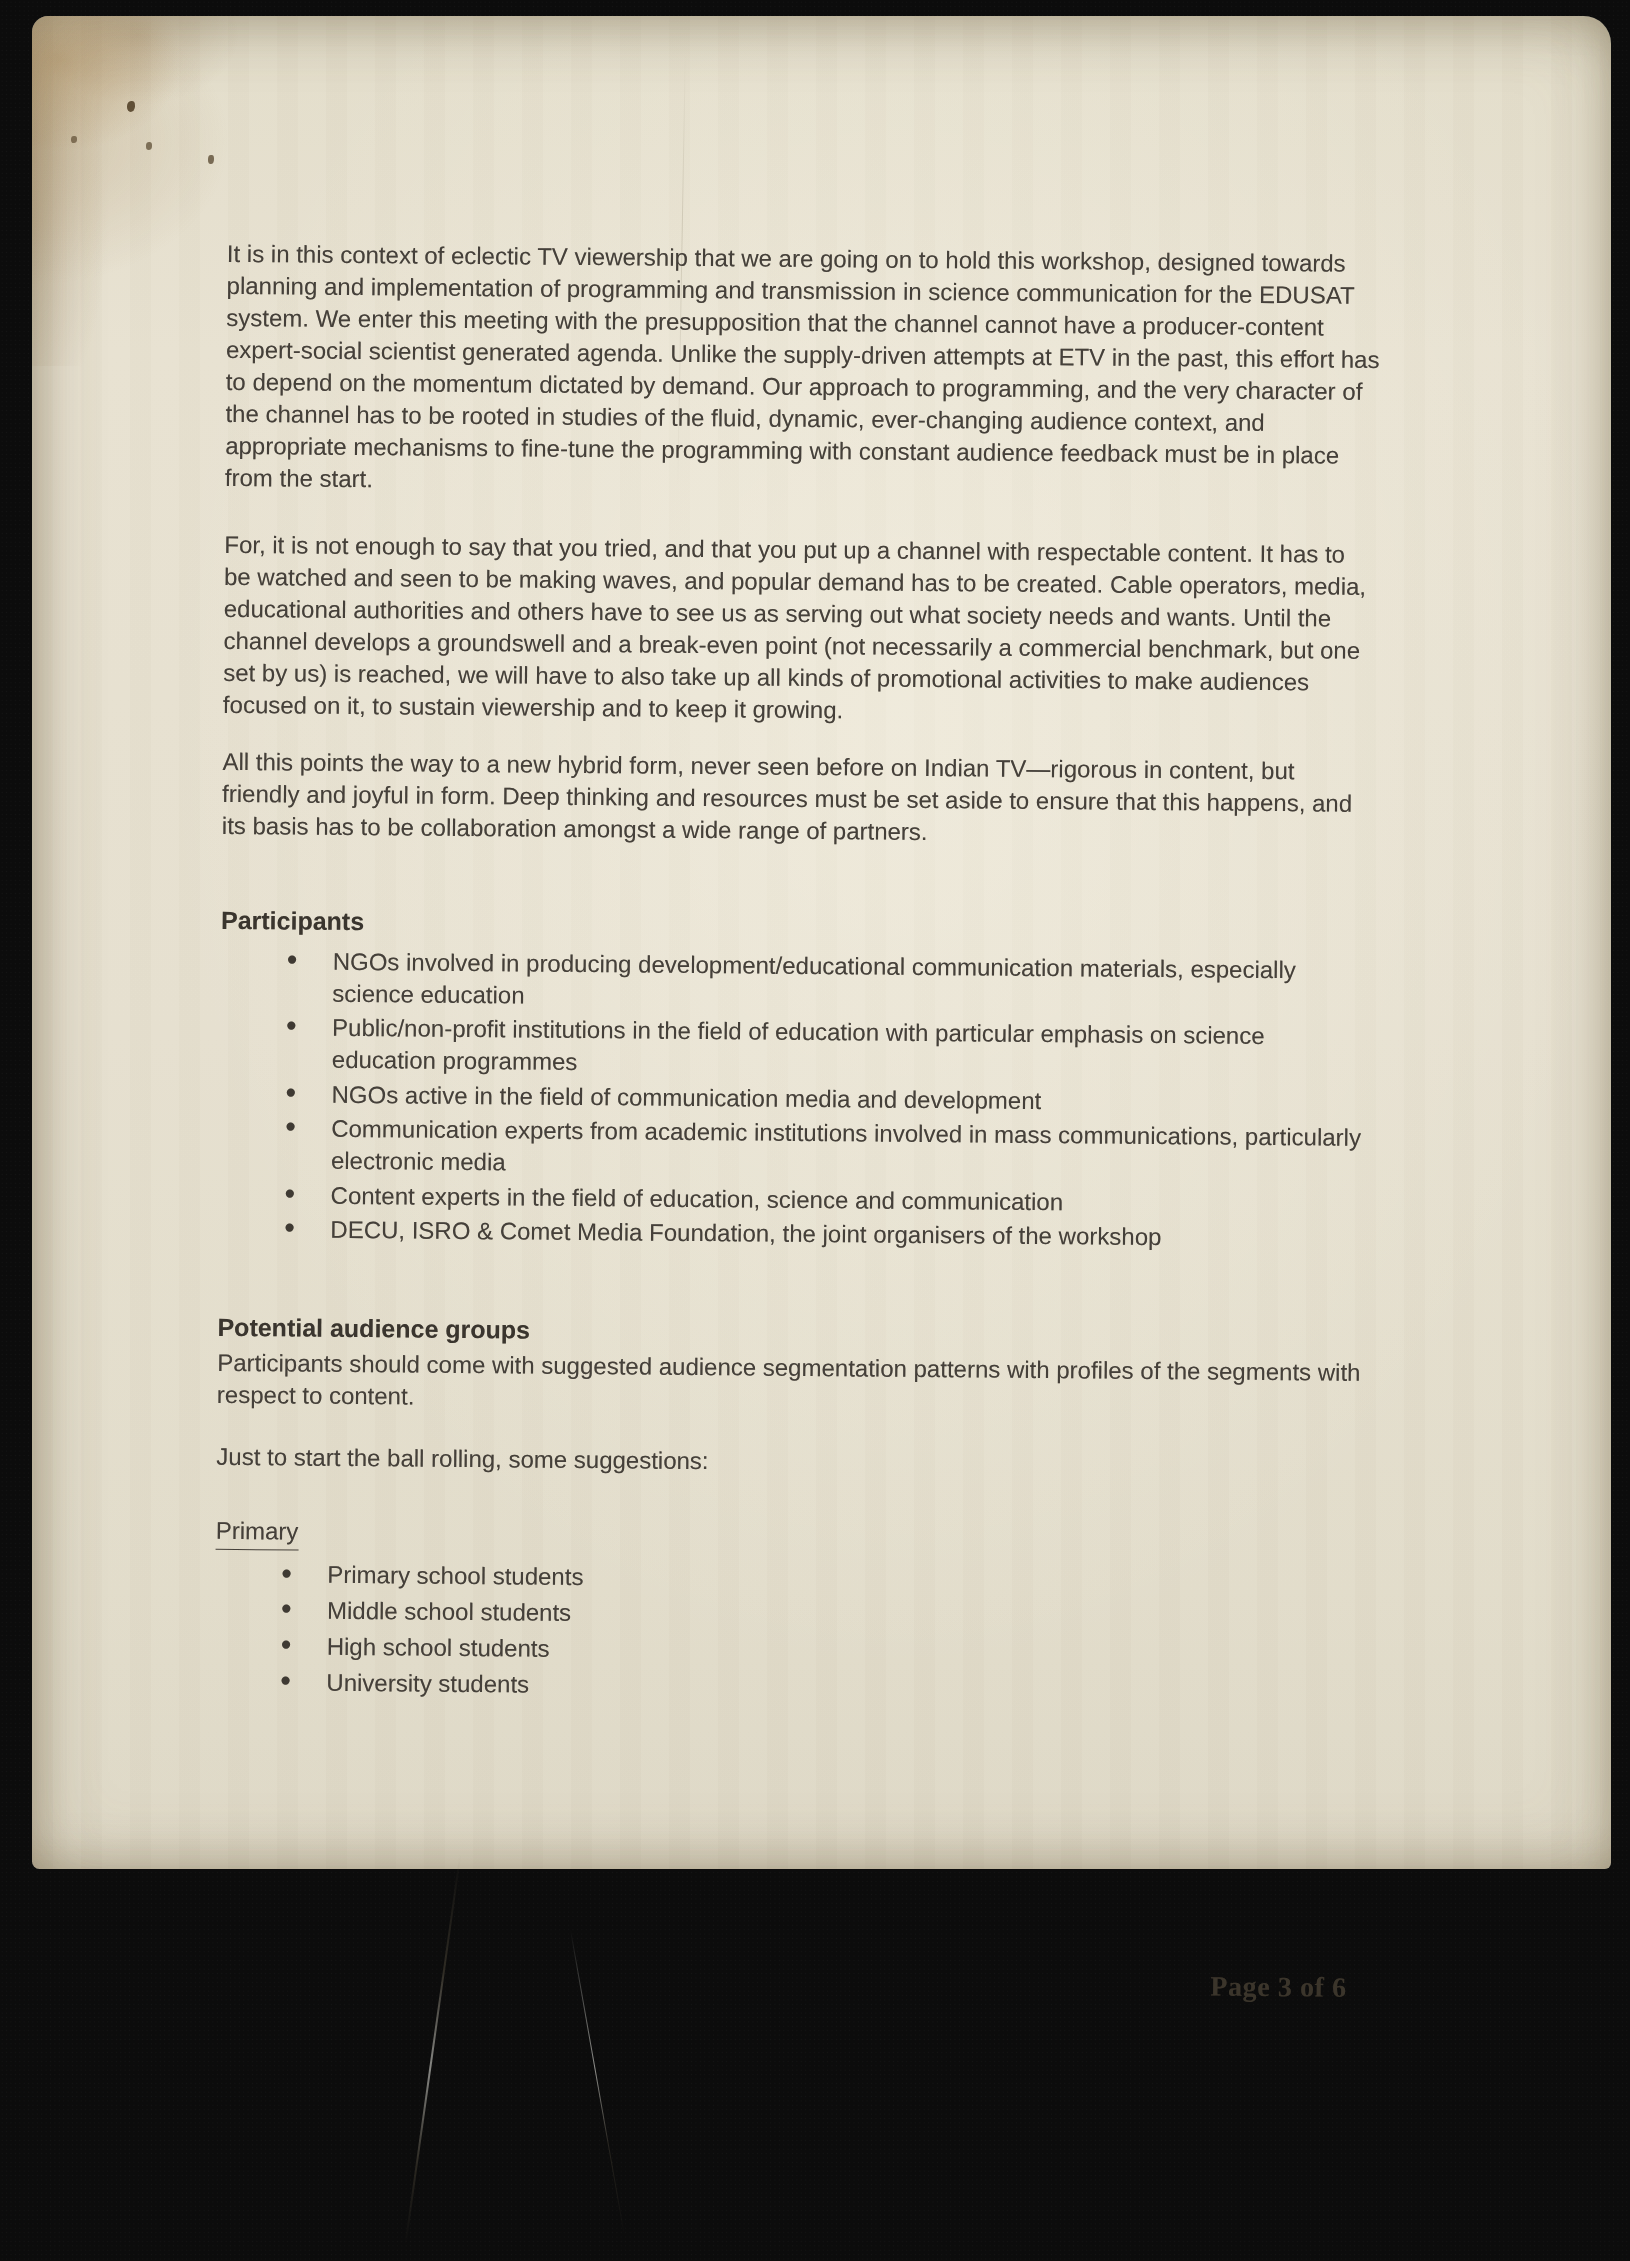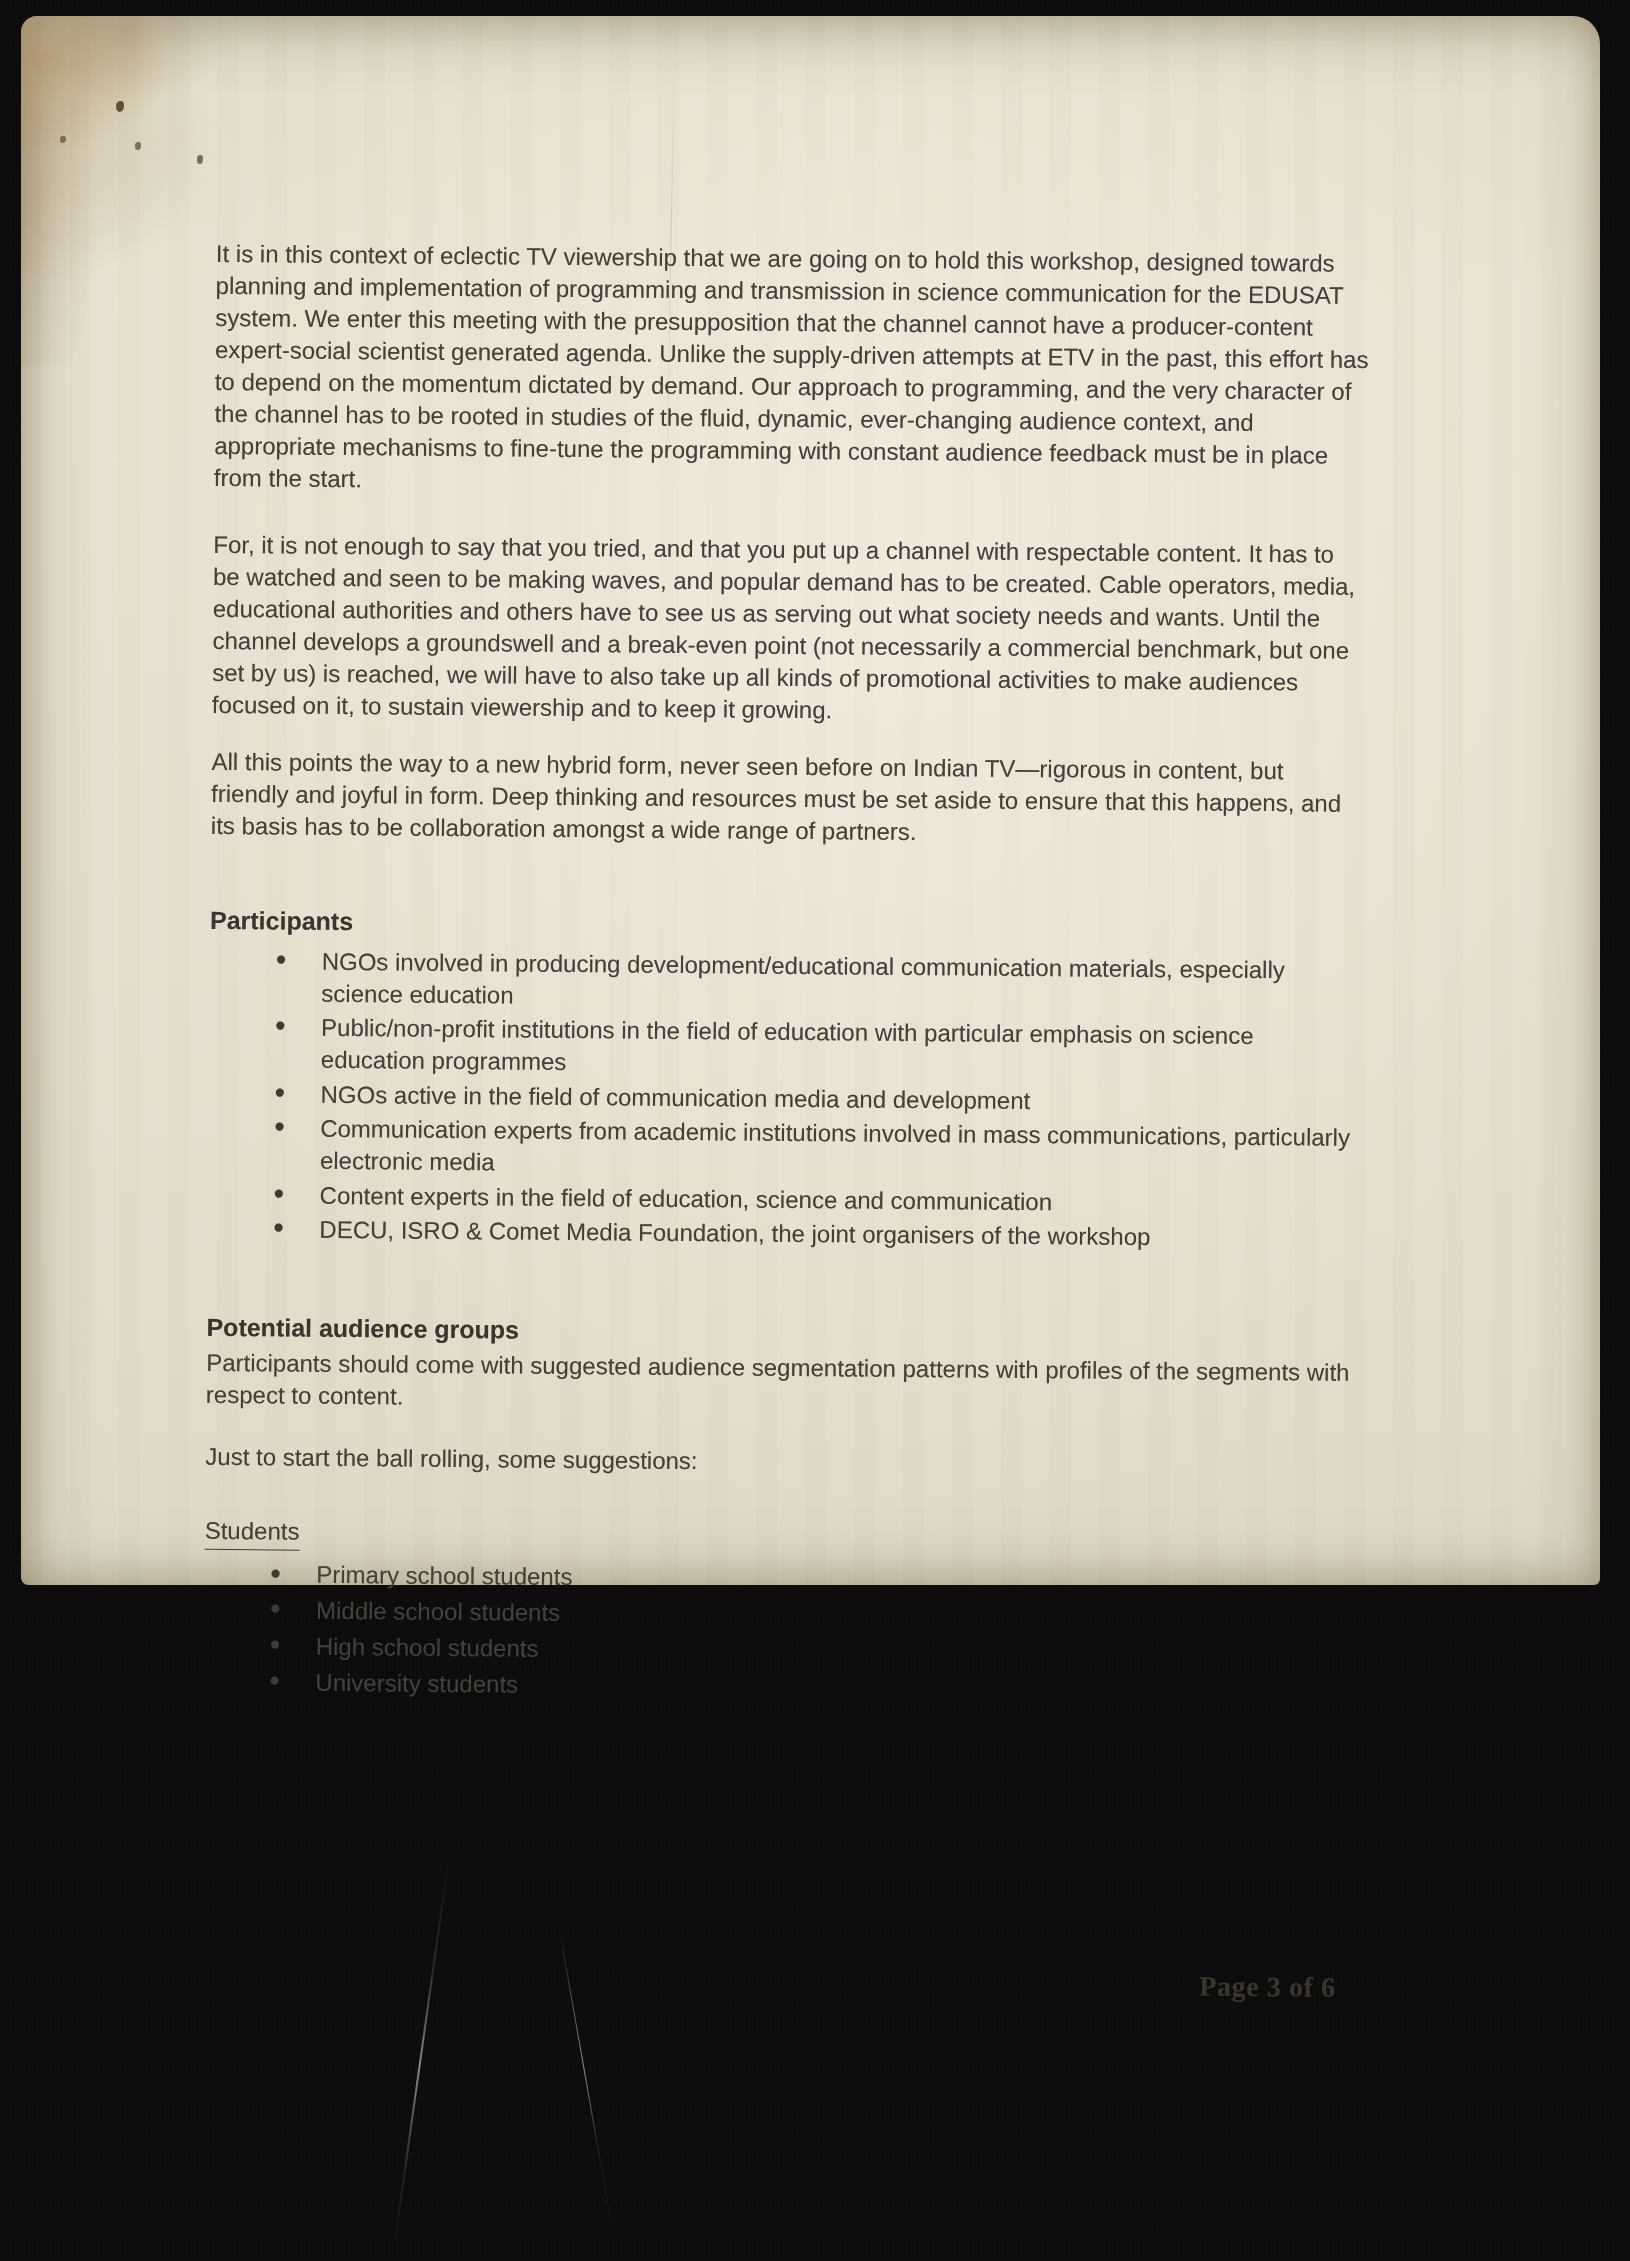--- a/index.html
+++ b/index.html
@@ -11,24 +11,24 @@
     height: 2261px;
     position: relative;
     overflow: hidden;
     background-color: #0c0c0c;
     background-image: radial-gradient(rgba(255,255,255,0.035) 0.6px, transparent 0.9px);
     background-size: 4.4px 4.4px;
     font-family: "Liberation Sans", "DejaVu Sans", sans-serif;
   }
   .paper {
     position: absolute;
-    left: 21px;
+    left: 32px;
     top: 16px;
     width: 1579px;
-    height: 1569px;
+    height: 1853px;
     background-color: #e7e1d0;
     background-image:
       radial-gradient(ellipse 1062px 1374px at 55% 38%, rgba(255,252,240,0.35), rgba(255,252,240,0) 70%),
       repeating-linear-gradient(90deg, rgba(90,80,60,0.02) 0px, rgba(90,80,60,0.02) 21px, rgba(255,255,255,0.015) 21px, rgba(255,255,255,0.015) 49px),
       linear-gradient(180deg, #e3ddca 0%, #e8e2d1 18%, #e6e0cf 55%, #e2dcca 85%, #ded8c6 100%);
     border-radius: 16px 27.5px 6.2px 7.5px;
     box-shadow:
       inset 0 0 81px rgba(120,105,75,0.16),
       inset 30px 0 59px -26px rgba(110,95,65,0.34),
       inset -26px 0 53px -26px rgba(110,95,65,0.26),
@@ -174,21 +174,21 @@
       <div class="li"><span>Communication experts from academic institutions involved in mass communications, particularly electronic media</span></div>
       <div class="li"><span>Content experts in the field of education, science and communication</span></div>
       <div class="li"><span>DECU, ISRO &amp; Comet Media Foundation, the joint organisers of the workshop</span></div>
     </div>
 
     <h3 class="heading h-audience">Potential audience groups</h3>
     <p class="para intro">Participants should come with suggested audience segmentation patterns with profiles of the segments with respect to content.</p>
     <p class="para suggest">Just to start the ball rolling, some suggestions:</p>
 
     <div class="sub-heading">
-      <span class="underline">Students</span>
+      <span class="underline">Primary</span>
     </div>
     <div class="blist students">
       <div class="li"><span>Primary school students</span></div>
       <div class="li"><span>Middle school students</span></div>
       <div class="li"><span>High school students</span></div>
       <div class="li"><span>University students</span></div>
     </div>
 
     <div class="footer">Page 3 of 6</div>
   </div>

